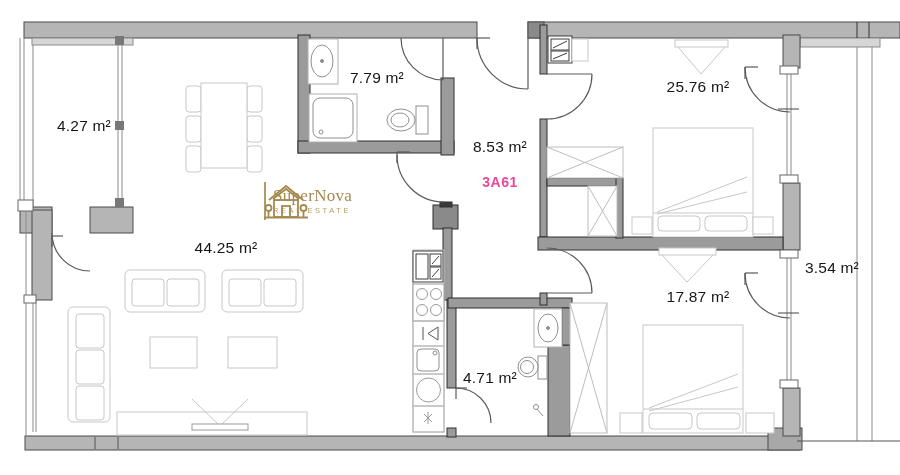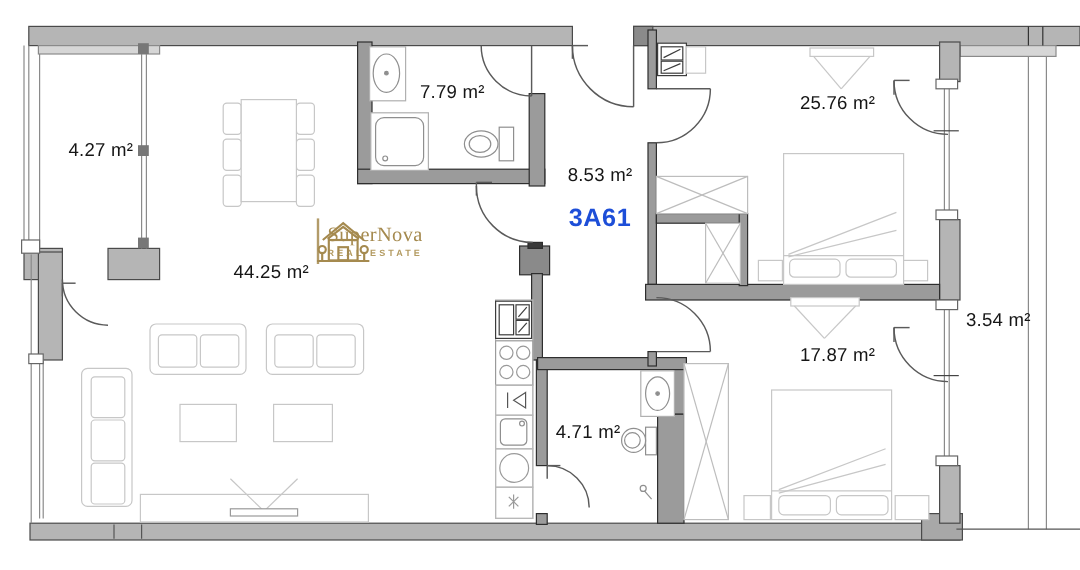--- a/index.html
+++ b/index.html
@@ -2,28 +2,28 @@
 <html><head>
 <meta charset="utf-8">
 <style>
   html,body{margin:0;padding:0;background:#fff;}
   .stage{position:relative;width:900px;height:475px;background:#fff;overflow:hidden;
          font-family:"Liberation Sans",sans-serif;}
   .stage svg{position:absolute;left:0;top:0;}
   .area-label{position:absolute;transform:translate(-50%,-50%);white-space:nowrap;
               font-size:15.5px;color:#161616;letter-spacing:.2px;}
   .unit-label{position:absolute;transform:translate(-50%,-50%);white-space:nowrap;
-              font-size:21px;font-weight:bold;color:#1d4ed8;letter-spacing:.5px;}
+              font-size:14px;font-weight:bold;color:#ec4899;letter-spacing:.5px;}
   .logo{position:absolute;left:264px;top:182px;display:flex;align-items:center;gap:7px;}
   .logo .divider{width:2px;height:38px;background:#A58A4F;opacity:.85;}
   .logo .words{display:flex;flex-direction:column;justify-content:center;line-height:1;}
   .brand-name{font-family:"Liberation Serif",serif;font-size:17px;color:#A58A4F;
               letter-spacing:.3px;}
   .brand-tagline{font-size:7.5px;color:#B49C63;letter-spacing:2.6px;margin-top:3px;
-                 font-weight:bold;}
+                 font-weight:normal;}
 </style>
 </head>
 <body>
 
 <div class="stage">
 <svg width="900" height="475" viewBox="0 0 900 475">
 
   <g fill="#b5b5b5" stroke="#4a4a4a" stroke-width="1">
     <rect x="24" y="22" width="453" height="16"></rect>
     <rect x="528" y="22" width="372" height="16"></rect>
@@ -315,22 +315,22 @@
       <line x1="713" y1="255" x2="687" y2="282"></line>
     </g>
   </g>
 </svg>
 
   <div class="area-label" style="left:84px;top:126px">4.27 m²</div>
   <div class="area-label" style="left:377px;top:78px">7.79 m²</div>
   <div class="area-label" style="left:500px;top:147px">8.53 m²</div>
   <div class="unit-label" style="left:500px;top:182px">3A61</div>
   <div class="area-label" style="left:698px;top:87px">25.76 m²</div>
-  <div class="area-label" style="left:226px;top:228px">44.25 m²</div>
-  <div class="area-label" style="left:490px;top:361px">4.71 m²</div>
+  <div class="area-label" style="left:226px;top:248px">44.25 m²</div>
+  <div class="area-label" style="left:490px;top:378px">4.71 m²</div>
   <div class="area-label" style="left:698px;top:297px">17.87 m²</div>
   <div class="area-label" style="left:832px;top:268px">3.54 m²</div>
 
   <div class="logo">
     <svg width="44" height="40" viewBox="0 0 44 40" fill="none" stroke="#A58A4F" stroke-width="1.8">
       <path d="M5,18 L22,4 L39,18"></path>
       <path d="M9,17 L22,7 L35,17"></path>
       <rect x="10" y="18" width="24" height="17"></rect>
       <rect x="18" y="24" width="8" height="11"></rect>
       <circle cx="4.5" cy="26" r="3"></circle>

